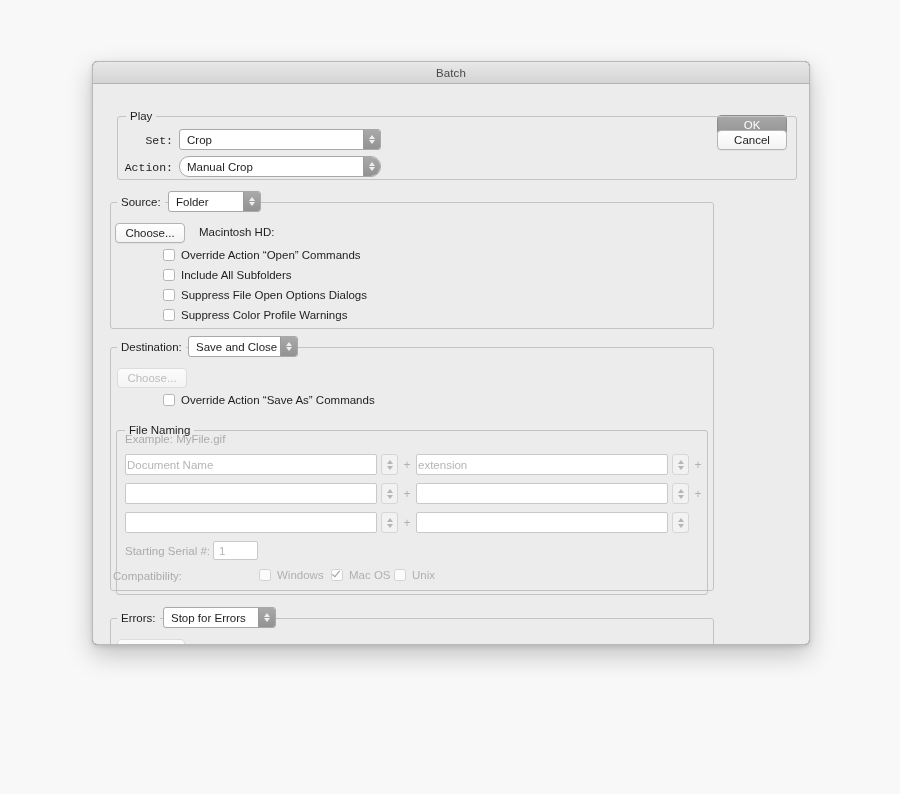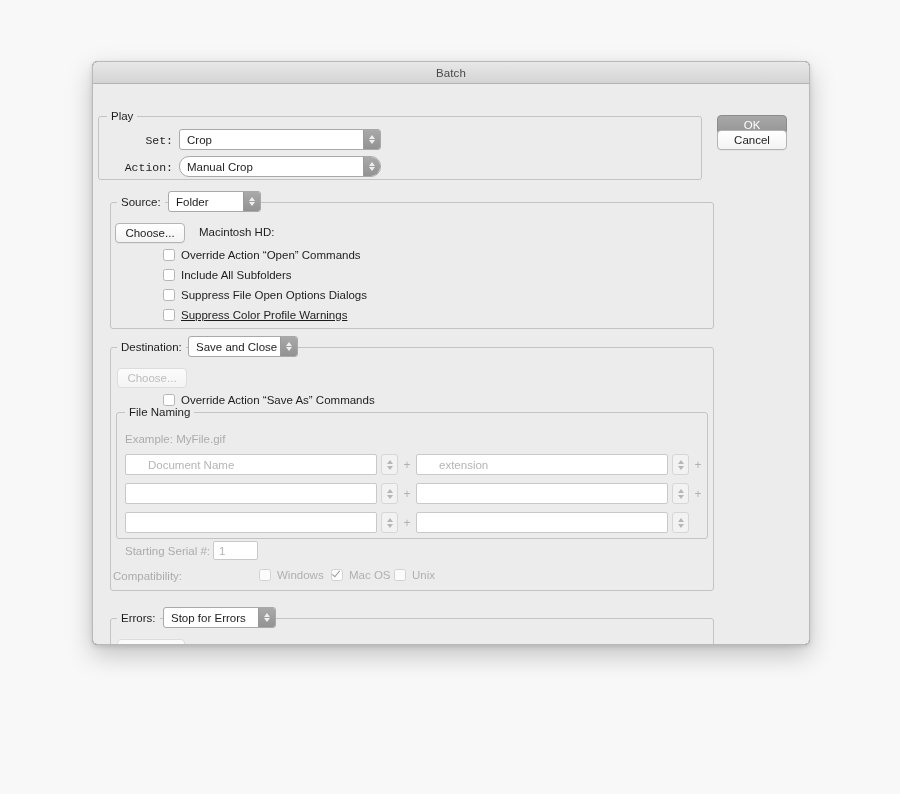--- a/index.html
+++ b/index.html
@@ -105,21 +105,21 @@
   .combo .stepper .dn { border-top: 4px solid #efefef; }
 
   
   .tfield {
     position: absolute;
     height: 21px;
     background: #fff;
     border: 1px solid #c9c9c9;
     border-radius: 2px;
     display: flex; align-items: center;
-    padding-left: 22px;
+    padding-left: 1px;
     font-size: 11.5px;
     color: #b5b5b5;
     overflow: hidden;
   }
   .stepbtn {
     position: absolute;
     width: 17px; height: 21px;
     background: #f2f2f2;
     border: 1px solid #d6d6d6;
     border-radius: 3px;
@@ -213,21 +213,21 @@
 
   <div id="titlebar">
     <span class="title">Batch</span>
   </div>
 
   <div id="dialog-body">
 
     <div class="btn default-gray" style="left:624px; top:31px; width:70px;">OK</div>
     <div class="btn" style="left:624px; top:46px; width:70px;">Cancel</div>
 
-    <div class="group" style="left:5px; top:32px; width:604px; height:64px;">
+    <div class="group" style="left:24px; top:32px; width:680px; height:64px;">
       <div class="legend">
         <span class="legend-label">Play</span>
       </div>
     </div>
     <div class="lbl right" style="left:25px; top:50px; width:55px;">Set:</div>
     <div class="combo" style="left:86px; top:45px; width:202px;">
       <div class="val">Crop</div>
       <div class="stepper">
         <span class="ch up"></span>
           <span class="ch dn"></span>
@@ -264,21 +264,21 @@
       <span>Override Action “Open” Commands</span>
     </div>
     <div class="cb" style="left:22px; top:185px;">
       <span class="box"></span>
       <span>Include All Subfolders</span>
     </div>
     <div class="cb" style="left:22px; top:205px;">
       <span class="box"></span>
       <span>Suppress File Open Options Dialogs</span>
     </div>
-    <div class="cb" style="left:22px; top:225px;text-decoration:underline;">
+    <div class="cb" style="left:22px; top:225px;">
       <span class="box"></span>
       <span>Suppress Color Profile Warnings</span>
     </div>
 
     <div class="group" style="left:17px; top:263px; width:604px; height:244px;">
       <div class="legend" style="left:6px;">
         <span class="legend-label">Destination:</span>
       </div>
     </div>
     <div class="combo" style="left:95px; top:252px; width:110px;">
@@ -289,21 +289,21 @@
       </div>
     </div>
 
     <div class="btn disabled" style="left:24px; top:284px; width:70px;">Choose...</div>
 
     <div class="cb" style="left:22px; top:310px;">
       <span class="box"></span>
       <span>Override Action “Save As” Commands</span>
     </div>
 
-    <div class="group" style="left:23px; top:328px; width:592px; height:127px;">
+    <div class="group" style="left:23px; top:346px; width:592px; height:165px;">
       <div class="legend">
         <span class="legend-label">File Naming</span>
       </div>
     </div>
 
     <div class="lbl dim" style="left:32px; top:349px;">Example: MyFile.gif</div>
 
     <div class="tfield" style="left:32px; top:370px; width:252px;">Document Name</div>
     <div class="stepbtn" style="left:288px; top:370px;">
       <span class="ch up"></span>

